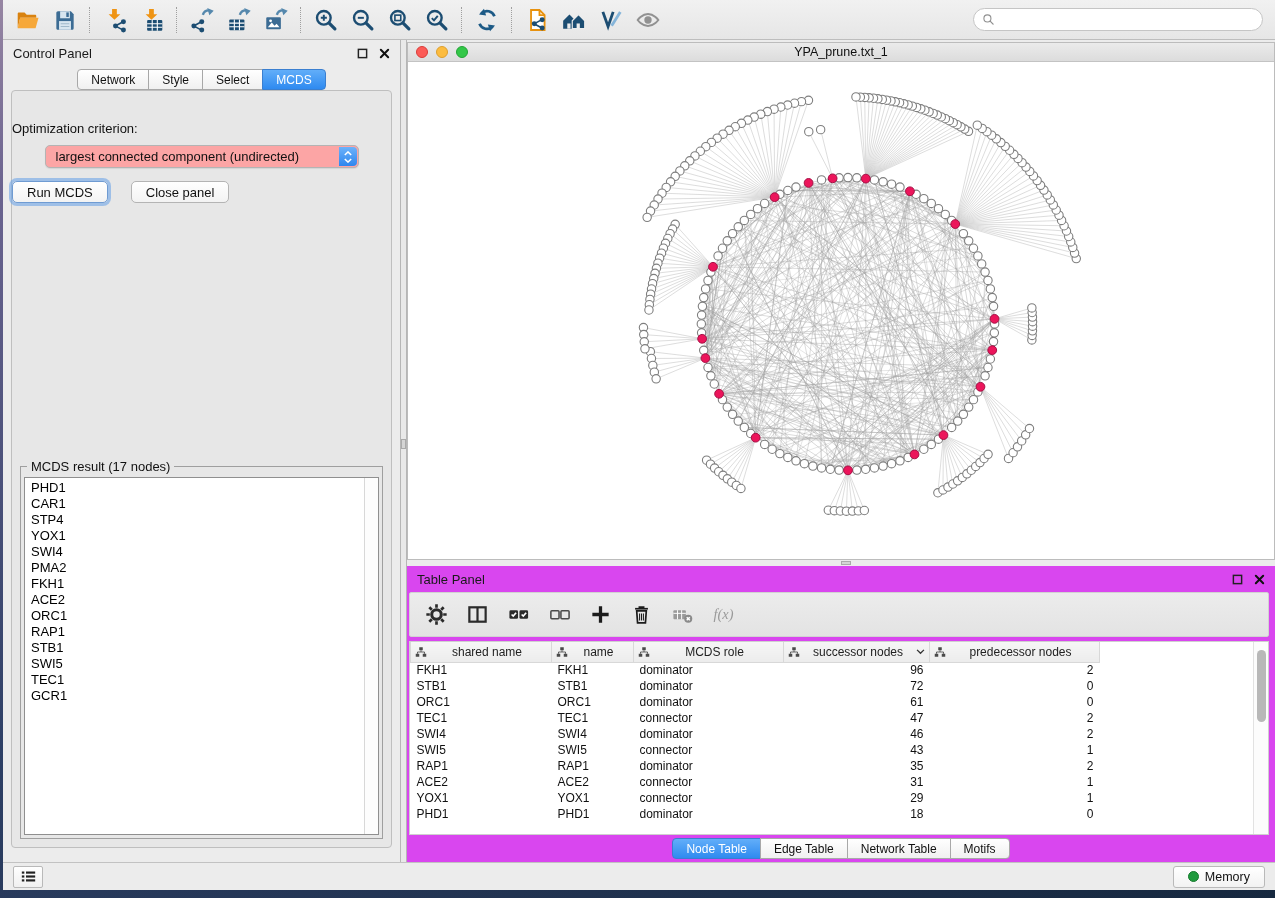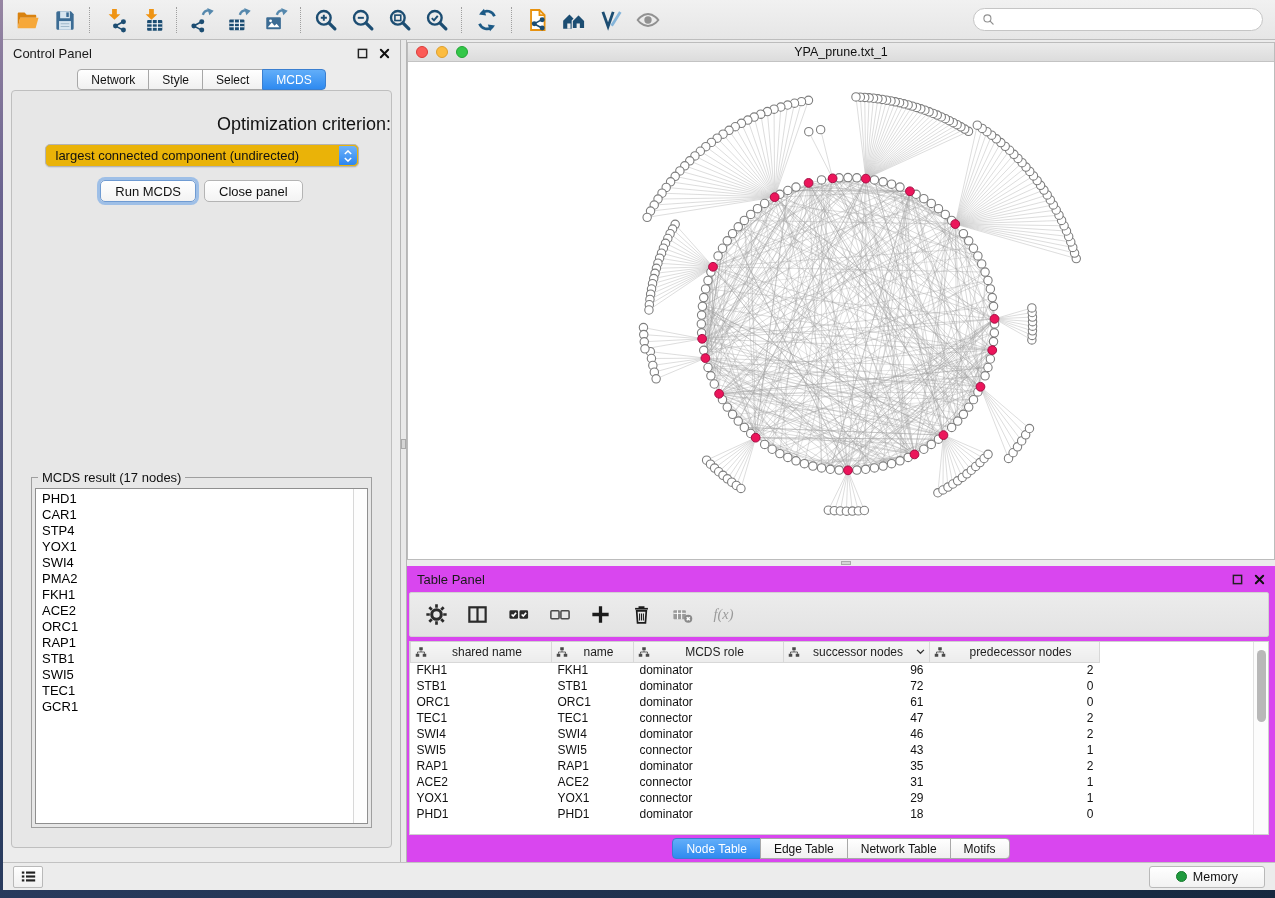--- a/index.html
+++ b/index.html
@@ -26,27 +26,27 @@
   #control-panel { width:397px; flex:0 0 auto; position:relative; background:#ececec; }
   .panel-titlebar { height:24px; display:flex; align-items:center; padding:2px 8px 0 10px; font-size:13px; color:#1a1a1a; }
   .panel-titlebar .spacer { flex:1; }
   .win-ctl { width:16px; height:16px; display:flex; align-items:center; justify-content:center; margin-left:6px; }
   #cp-tabs { position:absolute; top:29px; left:0; right:0; display:flex; justify-content:center; z-index:2; }
   .seg-btn { height:21px; padding:0 13px; font-size:12px; font-family:"Liberation Sans",sans-serif; background:linear-gradient(#ffffff,#f0f0f0); border:1px solid #a8a8a8; margin-left:-1px; color:#111; cursor:default; }
   .seg-btn:first-child { border-radius:4px 0 0 4px; margin-left:0; }
   .seg-btn:last-child { border-radius:0 4px 4px 0; }
   .seg-btn.active { background:linear-gradient(#62aef9,#2e8af0); color:#fff; border-color:#3a7fd0; }
   #cp-content { position:absolute; left:8px; right:8px; top:50px; bottom:14px; background:#e7e7e7; border:1px solid #bfbfbf; border-radius:4px; }
-  #opt-label { margin-top:23px; text-align:right; font-size:18px; color:#111; }
-  #criterion-select { width:314px; height:23px; margin:9px auto 0; background:#eab308; border:1px solid #b4b4b4; border-radius:5px; display:flex; align-items:center; position:relative; padding-left:10px; font-size:13px; color:#111; box-shadow:0 1px 1px rgba(0,0,0,.08); }
+  #opt-label { margin-top:30px; text-align:left; font-size:13px; color:#111; }
+  #criterion-select { width:314px; height:23px; margin:9px auto 0; background:#fca5a5; border:1px solid #b4b4b4; border-radius:5px; display:flex; align-items:center; position:relative; padding-left:10px; font-size:13px; color:#111; box-shadow:0 1px 1px rgba(0,0,0,.08); }
   #criterion-stepper { position:absolute; right:1px; top:1px; bottom:1px; width:18px; border-radius:0 4px 4px 0; background:linear-gradient(#6db2fa,#2e86ee); display:flex; flex-direction:column; align-items:center; justify-content:center; gap:2px; }
-  #cp-buttons { display:flex; justify-content:center; gap:8px; margin-top:13px; }
+  #cp-buttons { display:flex; justify-content:flex-start; gap:23px; margin-top:13px; }
   .mac-btn { height:22px; padding:0 14px; background:linear-gradient(#ffffff,#f3f3f3); border:1px solid #b4b4b4; border-radius:5px; font-size:13px; color:#111; font-family:"Liberation Sans",sans-serif; }
   .mac-btn.focus-ring { border-color:#6f9bd2; box-shadow:0 0 0 3px rgba(110,165,231,.6); }
-  #mcds-fieldset { position:absolute; left:8px; right:8px; top:368px; bottom:8px; border:1px solid #9f9f9f; margin:11px; padding:3px; }
+  #mcds-fieldset { position:absolute; left:8px; right:8px; top:368px; bottom:8px; border:1px solid #9f9f9f; margin:0; padding:3px; }
   #mcds-fieldset legend { font-size:13px; color:#111; margin-left:3px; padding:0 4px; }
   #mcds-list { position:relative; width:100%; height:100%; background:#fff; border:1px solid #8f8f8f; overflow:hidden; padding:2px 0 0 6px; }
   #mcds-list .sb { position:absolute; top:0; bottom:0; right:0; width:14px; border-left:1px solid #d8d8d8; background:#fdfdfd; }
   .list-item { font-size:13px; line-height:16px; color:#000; }
 
   
   #v-split { width:7px; flex:0 0 auto; background:#e9e9e9; border-left:1px solid #b6b6b6; border-right:1px solid #b6b6b6; position:relative; }
   #v-split .grip { position:absolute; top:399px; left:0; width:5px; height:10px; background:#d5d5d5; border:1px solid #aaa; }
 
   
@@ -78,21 +78,21 @@
   td.num { text-align:right; }
   td.c4 { padding-right:20px; }
   td.c5 { padding-right:14px; }
   #table-scrollbar { width:15px; flex:0 0 auto; background:#fcfcfc; border-left:1px solid #e2e2e2; position:relative; }
   #table-scrollbar .thumb { position:absolute; top:8px; left:2.5px; width:9px; height:72px; border-radius:5px; background:#b8b8b8; }
   #tp-footer { height:27px; flex:0 0 auto; display:flex; justify-content:center; align-items:center; }
 
   
   #status-bar { height:28px; flex:0 0 auto; background:#ececec; border-top:1px solid #c2c2c2; display:flex; align-items:center; padding:0 10px; }
   #tasks-button { width:30px; height:22px; background:linear-gradient(#fff,#f0f0f0); border:1px solid #b9b9b9; border-radius:2px; display:flex; align-items:center; justify-content:center; }
-  #memory-button { margin-left:auto; height:22px; background:linear-gradient(#fff,#f2f2f2); border:1px solid #b9b9b9; border-radius:3px; display:flex; align-items:center; gap:6px; padding:0 26px; font-size:12.5px; color:#111; }
+  #memory-button { margin-left:auto; height:22px; background:linear-gradient(#fff,#f2f2f2); border:1px solid #b9b9b9; border-radius:3px; display:flex; align-items:center; gap:6px; padding:0 14px; font-size:12.5px; color:#111; }
   #memory-dot { width:11px; height:11px; border-radius:50%; background:#1f9a3d; border:1px solid #157a2d; }
   .disabled { opacity:.95; }
 </style>
 </head>
 <body>
 
 <div id="app">
 
   <div id="toolbar">
     <div id="toolbar-icons">

